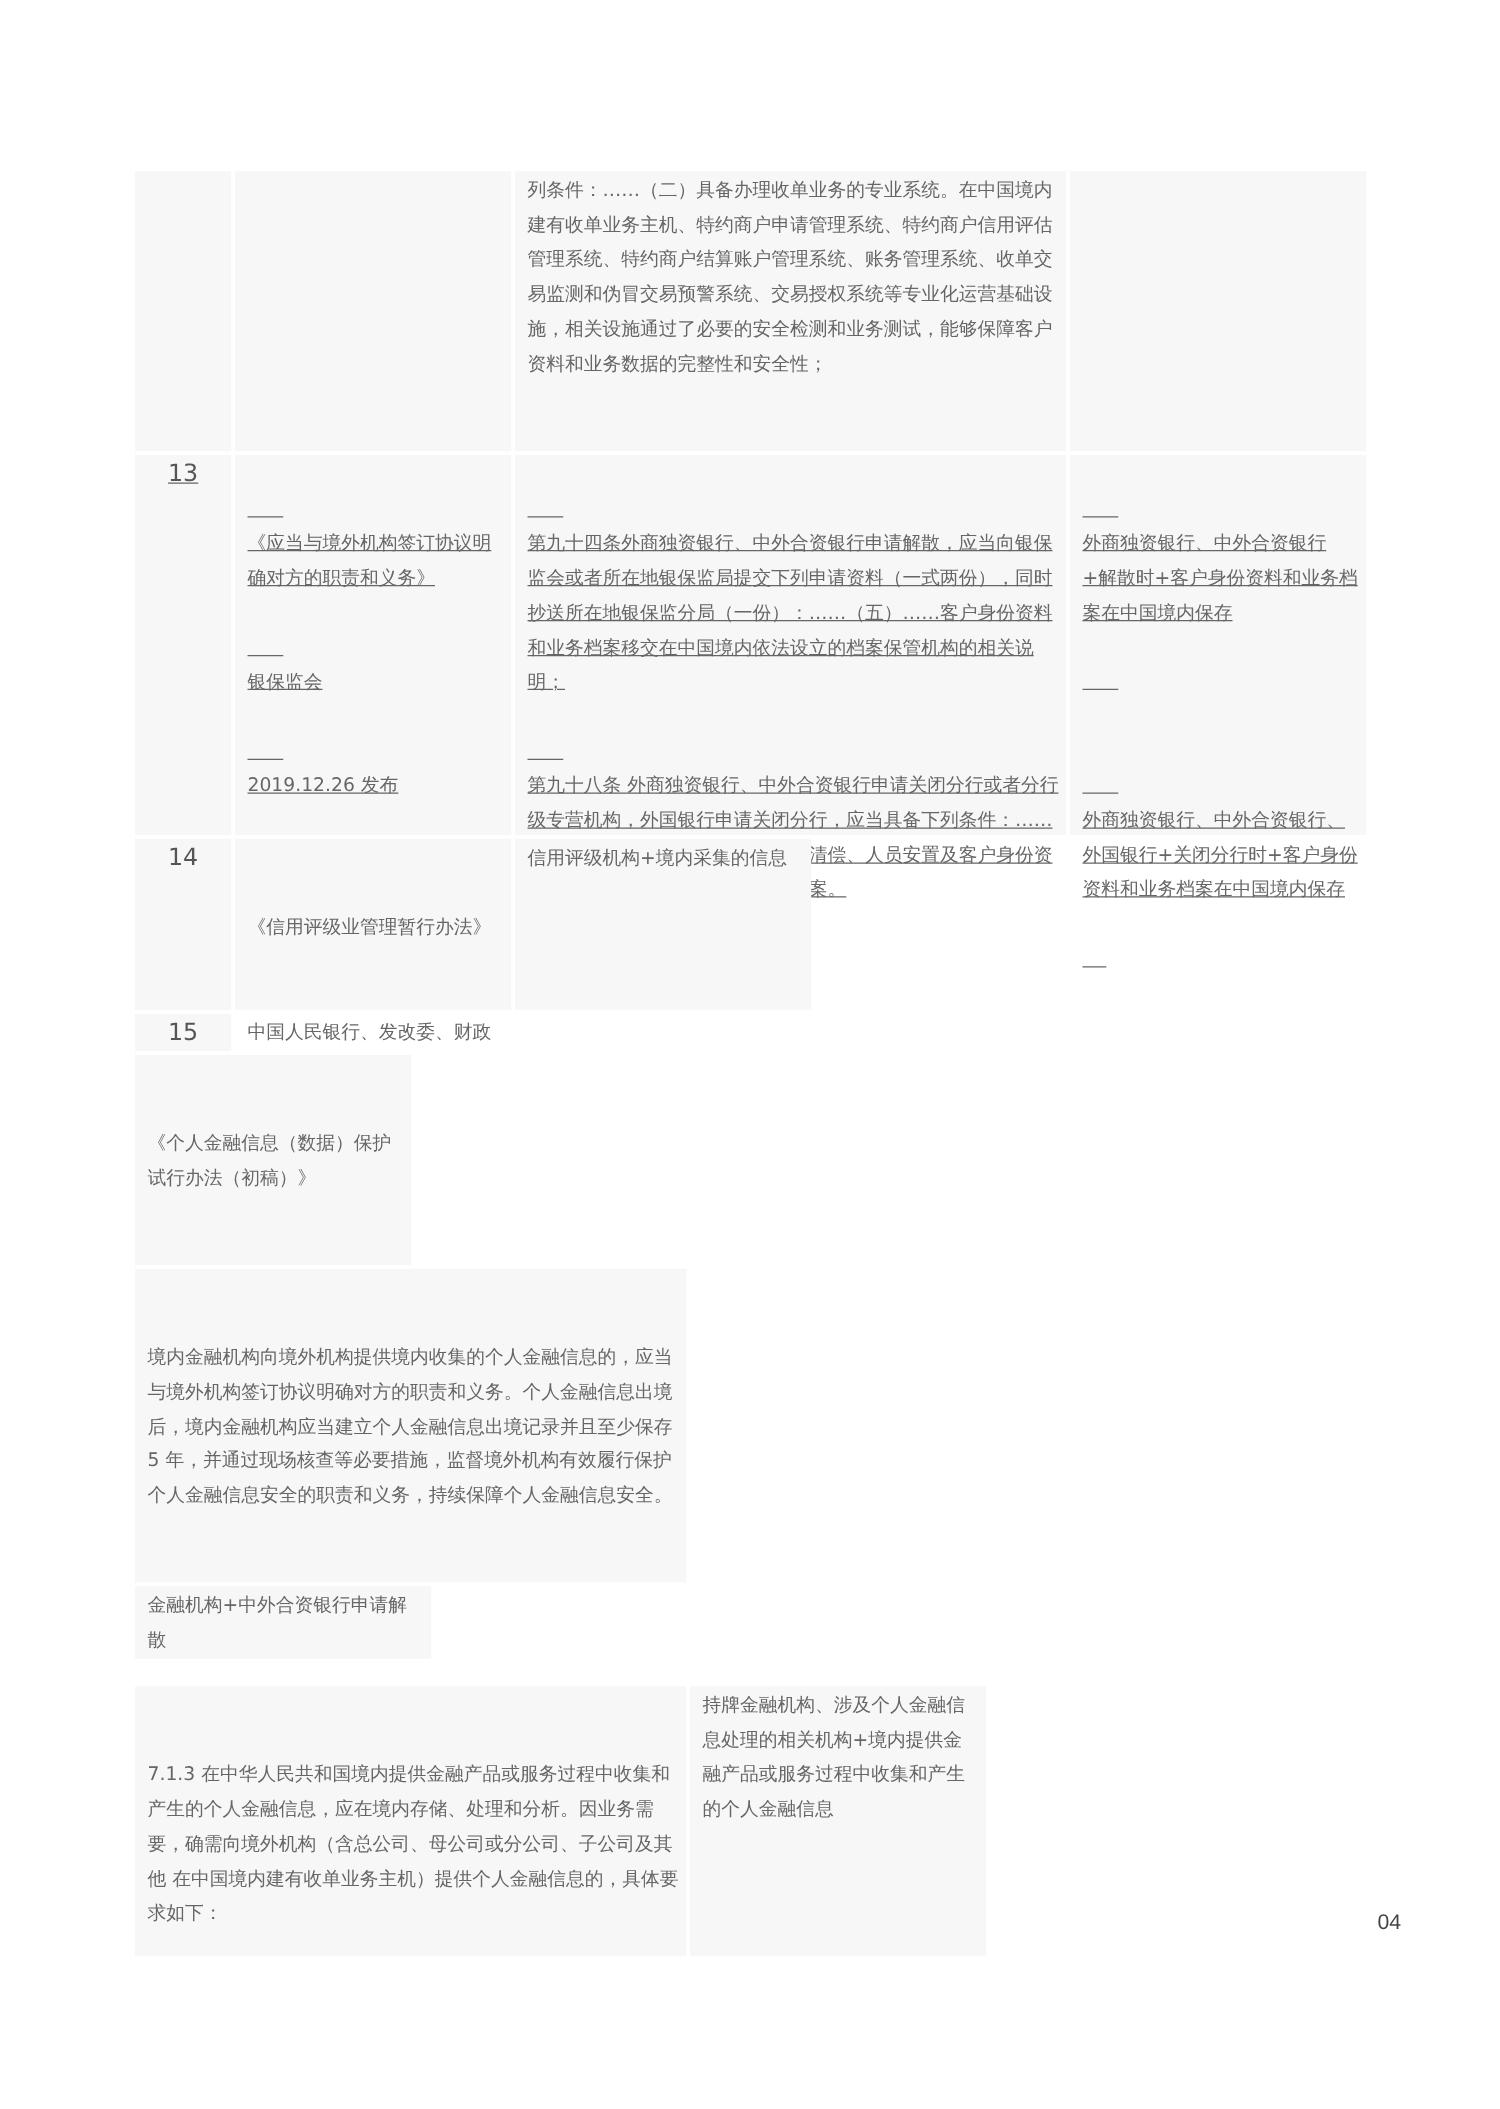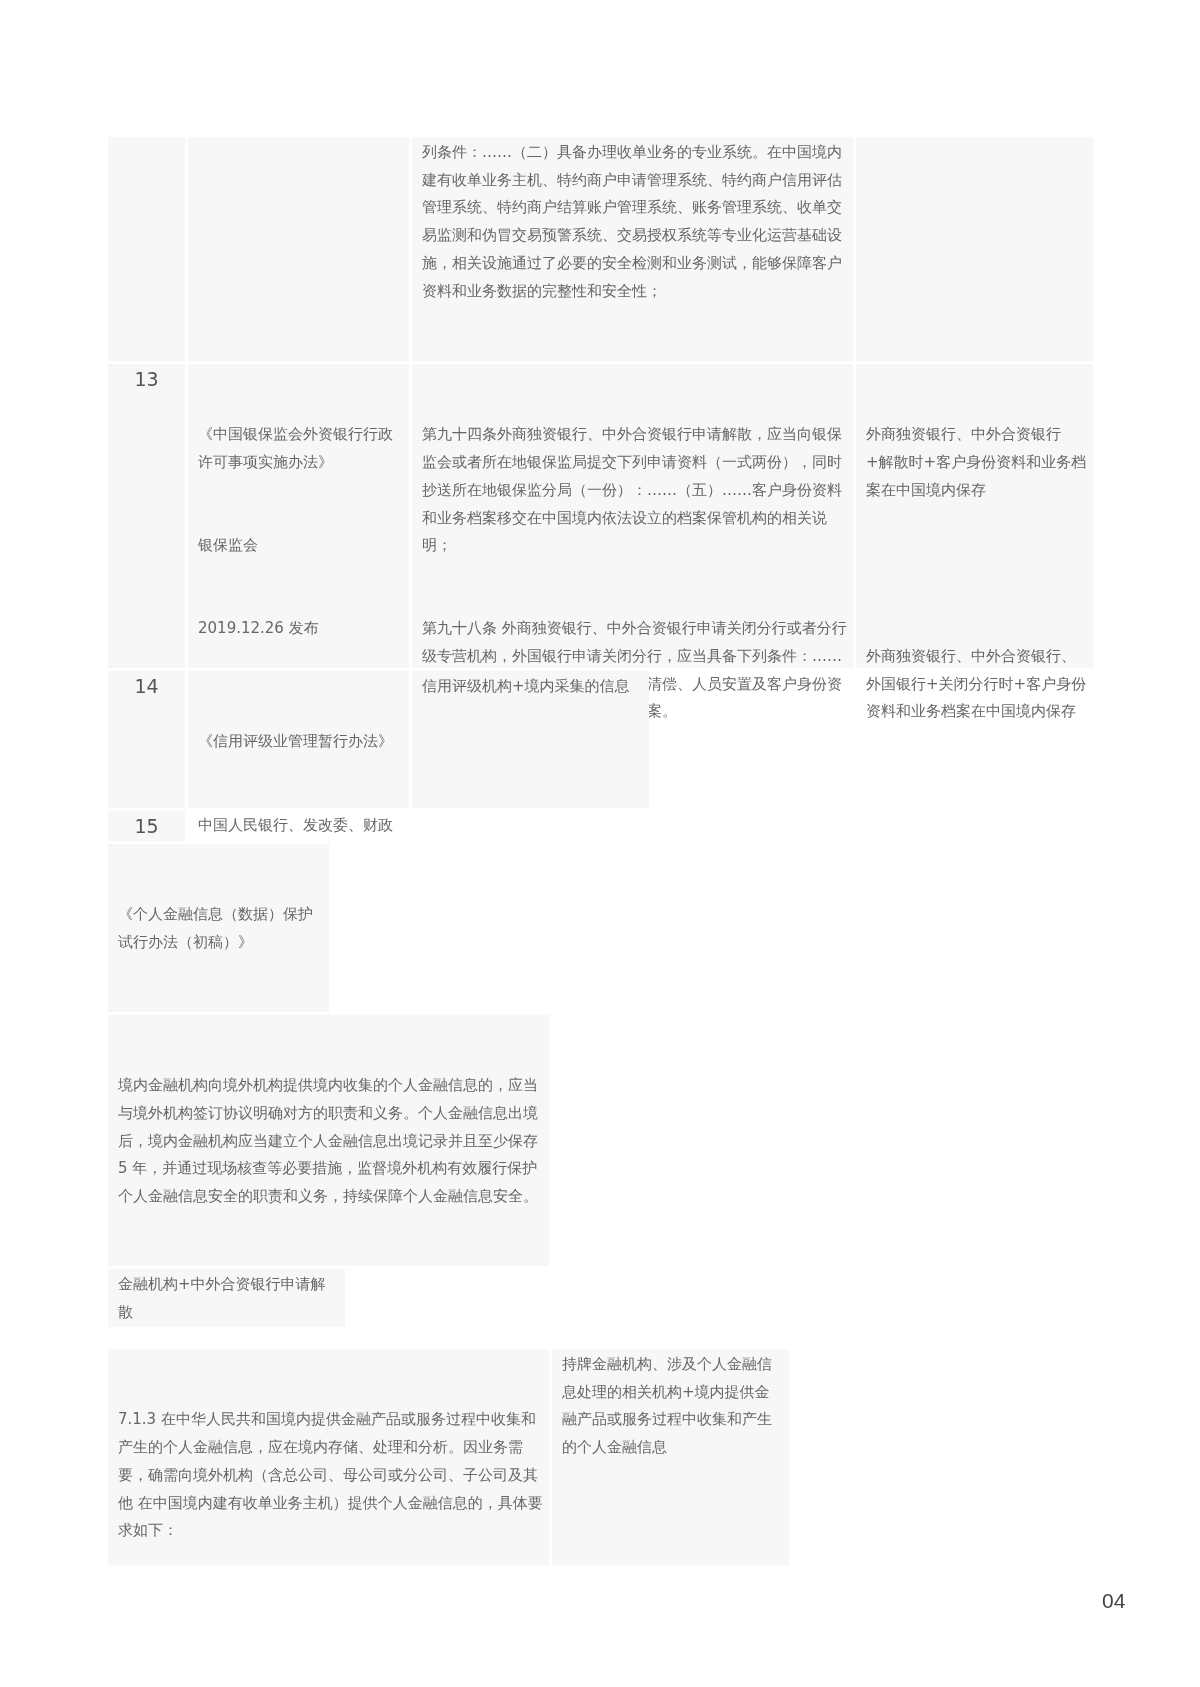--- a/index.html
+++ b/index.html
@@ -8,39 +8,39 @@
   .table { position: absolute; left: 108px; top: 137px; width: 985px; }
   .row { display: flex; gap: 3px; margin-bottom: 3px; }
   .cell { background: #f7f7f7; box-sizing: border-box; font-size: 15px; line-height: 27.7px;
           padding: 0 6px 0 10px; white-space: pre-wrap; word-break: break-all; }
   .c1 { width: 77px; text-align: center; padding: 2px 0 0 0; color: #555; font-size: 19px; }
   .c2 { width: 221px; padding-top: 2px; }
   .c3 { width: 441px; padding-top: 2px; }
   .c4 { width: 237px; padding-top: 2px; }
   .para { display: block; }
   .gap { display: block; height: 27.7px; }
-  .page-number { position: absolute; left: 1102px; top: 1589px; font-size: 21px; color: #444;
+  .page-number { position: absolute; left: 1102px; top: 1528px; font-size: 17px; color: #444;
                  font-family: "Liberation Sans", sans-serif; }
 </style>
 </head>
 <body>
 
 <div class="table">
 
   <div class="row" style="height:224px;">
     <div class="cell c1"></div>
     <div class="cell c2"></div>
     <div class="cell c3">列条件：……（二）具备办理收单业务的专业系统。在中国境内建有收单业务主机、特约商户申请管理系统、特约商户信用评估管理系统、特约商户结算账户管理系统、账务管理系统、收单交易监测和伪冒交易预警系统、交易授权系统等专业化运营基础设施，相关设施通过了必要的安全检测和业务测试，能够保障客户资料和业务数据的完整性和安全性；</div>
     <div class="cell c4"></div>
   </div>
 
-  <div class="row" style="height:304px;">
+  <div class="row" style="height:304px;text-decoration:underline;">
     <div class="cell c1">13</div>
     <div class="cell c2">
-      <span class="para">《中国银保监会外资银行行政许可事项实施办法》</span>
+      <span class="para">《应当与境外机构签订协议明确对方的职责和义务》</span>
       <span class="para">银保监会</span>
       <span class="para">2019.12.26 发布</span>
     </div>
     <div class="cell c3">
       <span class="para">第九十四条外商独资银行、中外合资银行申请解散，应当向银保监会或者所在地银保监局提交下列申请资料（一式两份），同时抄送所在地银保监分局（一份）：……（五）……客户身份资料和业务档案移交在中国境内依法设立的档案保管机构的相关说明；</span>
       <span class="para">第九十八条 外商独资银行、中外合资银行申请关闭分行或者分行级专营机构，外国银行申请关闭分行，应当具备下列条件：……（三）具有有效的资产处置、债务清偿、人员安置及客户身份资料和业务档案在中国境内保存的方案。</span>
     </div>
     <div class="cell c4">
       <span class="para">外商独资银行、中外合资银行+解散时+客户身份资料和业务档案在中国境内保存</span>
       <span class="gap"></span>

